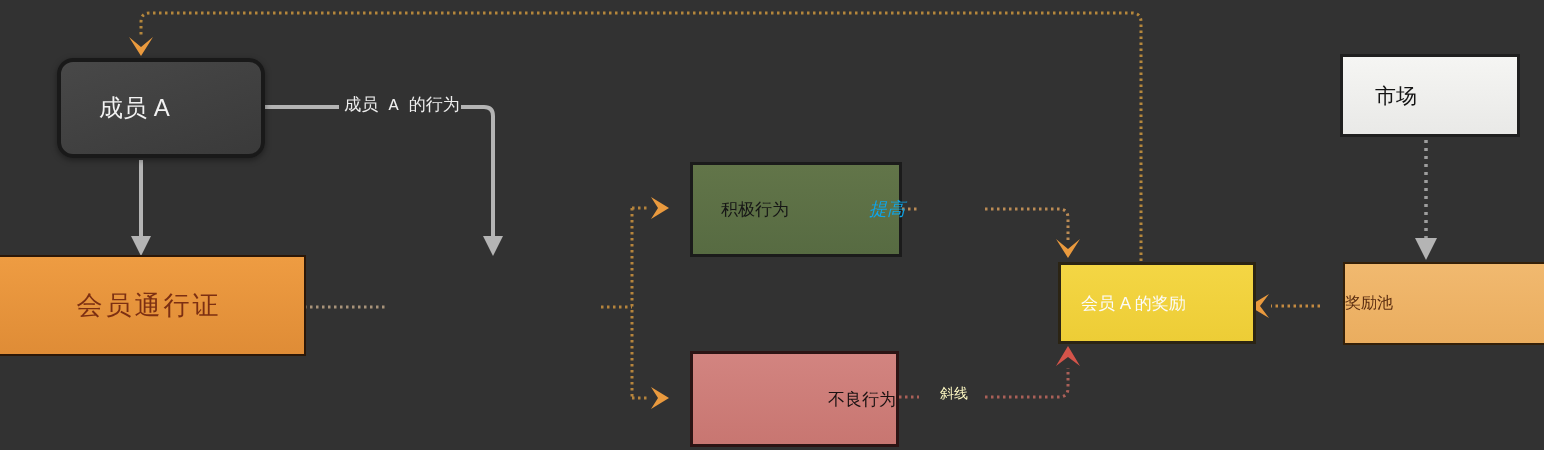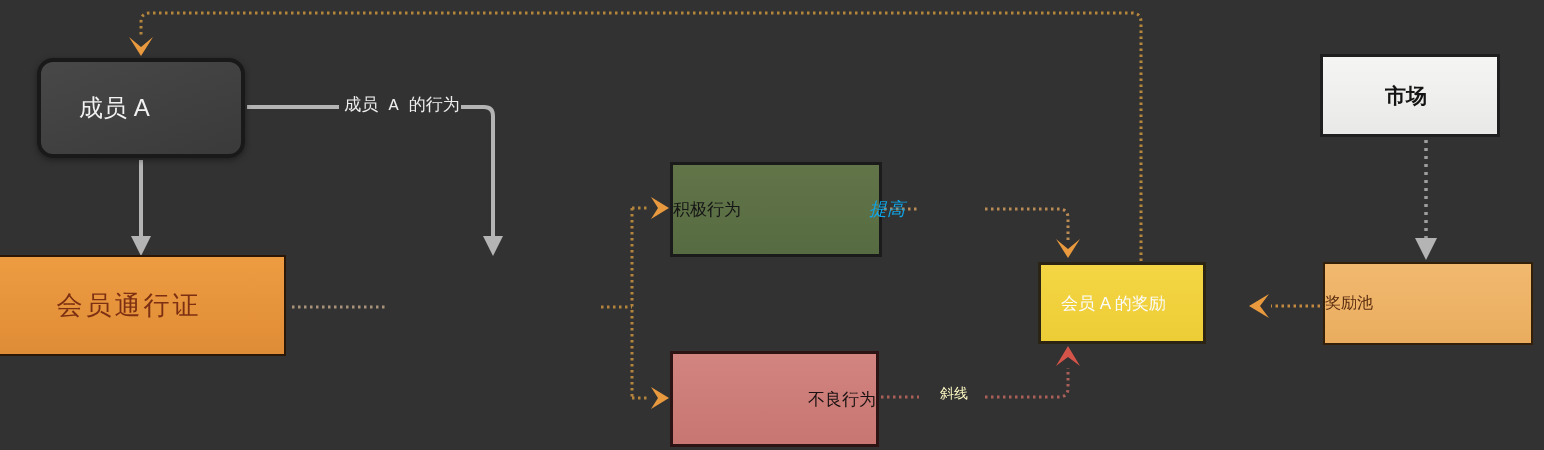--- a/index.html
+++ b/index.html
@@ -9,20 +9,21 @@
     background:#323232;
     overflow:hidden;
     font-family:"Liberation Sans","DejaVu Sans",sans-serif;
   }
   #wires{position:absolute;left:0;top:0;width:1544px;height:450px;}
   .node{
     position:absolute;
     box-sizing:border-box;
     display:flex;align-items:center;
     white-space:nowrap;
+    margin-left:20px;
   }
   .node .lbl{display:block;}
   
   .n-member-a{
     left:37px;top:58px;width:208px;height:100px;
     background:linear-gradient(160deg,#484848,#3a3a3a);
     border:4px solid #191919;border-radius:16px;
     color:#f2f2f2;font-size:24px;padding-left:38px;
     box-shadow:0 2px 6px rgba(0,0,0,.4);
   }
@@ -37,45 +38,45 @@
     left:390px;top:258px;width:209px;height:97px;
     background:linear-gradient(#f2cc45,#ecc238);
     border:2px solid #2a2008;
     color:#6b3a10;font-size:16px;letter-spacing:.5px;
     justify-content:center;
   }
   .n-positive{
     left:670px;top:162px;width:212px;height:95px;
     background:linear-gradient(#627549,#576b42);
     border:3px solid #1b1b1b;
-    color:#161616;font-size:17px;
+    color:#161616;font-size:17px;padding-left:28px;
   }
   .n-negative{
     left:670px;top:351px;width:209px;height:96px;
     background:linear-gradient(#d28480,#c87671);
     border:3px solid #2c1414;
     color:#1a1212;font-size:17px;padding-left:28px;justify-content:flex-end;
   }
   .n-reward{
-    left:1038px;top:262px;width:168px;height:82px;
+    left:1038px;top:262px;width:198px;height:82px;
     background:linear-gradient(#f4d644,#edcd36);
     border:3px solid #2b2414;
     color:#fbfbfb;font-size:17px;padding-left:20px;
   }
   .n-pool{
     left:1323px;top:262px;width:210px;height:83px;
     background:linear-gradient(#f1b96f,#eaad5f);
     border:2px solid #342009;
     color:#5b2d10;font-size:16px;
   }
   .n-market{
     left:1320px;top:54px;width:180px;height:83px;
     background:linear-gradient(#f5f5f3,#e9e9e7);
     border:3px solid #1f1f1f;
-    color:#141414;font-size:21px;font-weight:700;padding-left:62px;
+    color:#141414;font-size:21px;font-weight:400;padding-left:32px;
   }
   
   .edge-label{
     position:absolute;text-align:center;white-space:nowrap;
   }
   .l-behavior{left:338px;top:93px;width:128px;font-size:17px;color:#ededed;font-family:Liberation Mono, monospace;}
   .l-increase{left:855px;top:197px;width:64px;font-size:18px;color:#0ea5e9;font-style:italic;}
   .l-decrease{left:922px;top:385px;width:64px;font-size:14px;color:#fef9c3;}
 </style>
 </head>

